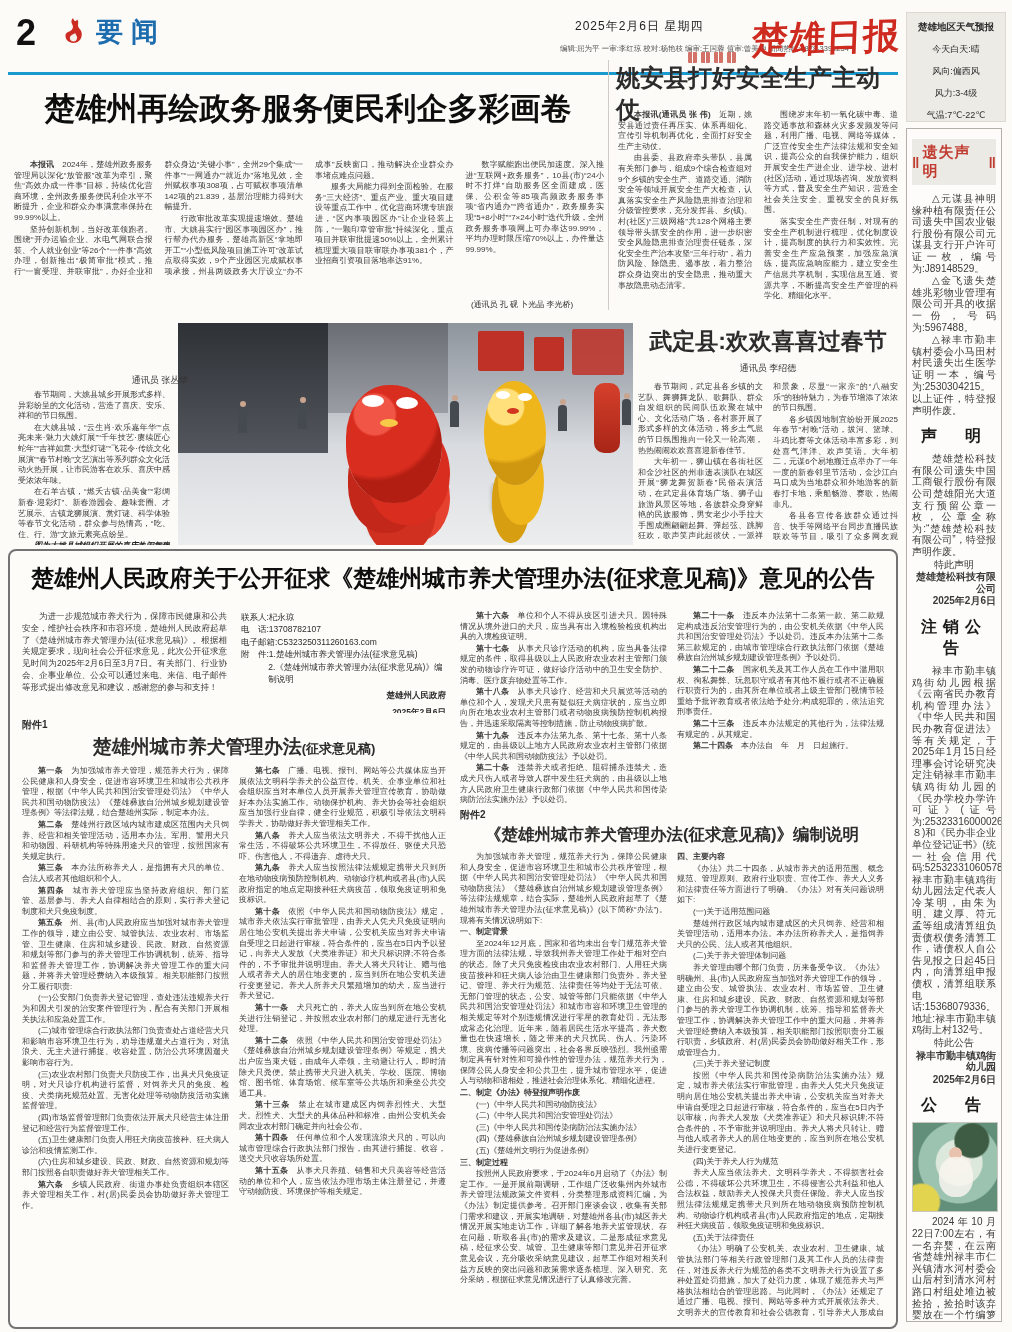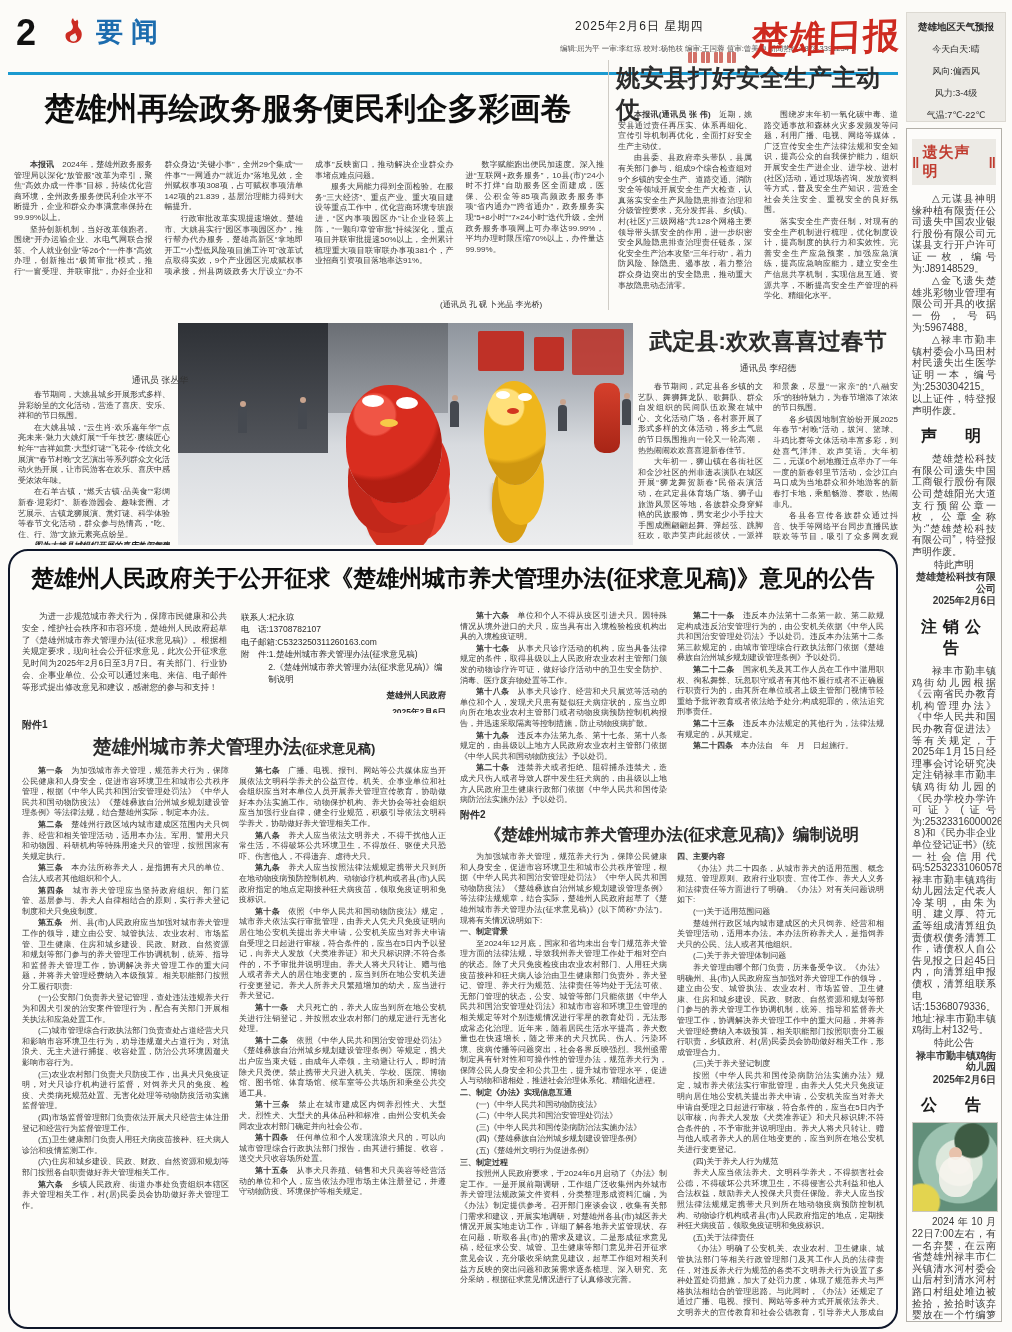--- a/index.html
+++ b/index.html
@@ -21,21 +21,21 @@
   
   .smalltext{font-size:8px;line-height:10.6px;text-align:justify;color:#3a3a3a;}
   .smalltext p,.sbody p{margin:0 0 1px;text-indent:2em;}
   p.h{font-weight:bold;text-indent:0;}
   p.noindent{text-indent:0;}
   p.cap{font-family:"Liberation Serif","DejaVu Serif",serif;font-weight:bold;font-style:italic;color:#222;}
   .colrule{position:absolute;width:1px;background:#cfccc6;}
   
   #a1-head{position:absolute;left:14px;top:88px;width:588px;text-align:center;font-size:31px;font-weight:900;color:#0d0d0d;letter-spacing:0px;}
   #a1-body{position:absolute;left:14px;top:160px;width:590px;height:152px;column-count:4;column-gap:12px;overflow:hidden;}
-  #a1-credit{position:absolute;left:440px;top:299px;width:164px;font-size:8px;text-align:left;background:#fcfbf8;}
+  #a1-credit{position:absolute;left:440px;top:299px;width:164px;font-size:8px;text-align:center;background:#fcfbf8;}
   
   #a2-head{position:absolute;left:616px;top:62px;width:282px;text-align:left;font-size:24px;font-weight:900;}
   #a2-body{position:absolute;left:618px;top:110px;width:280px;height:200px;column-count:2;column-gap:12px;overflow:hidden;}
   
   #a3-photo{position:absolute;left:178px;top:323px;width:455px;height:222px;overflow:hidden;
        background:linear-gradient(180deg,#8f959d 0%,#aeb3ba 28%,#d8dbdf 55%,#ecedee 100%);}
   .store{position:absolute;left:0;top:0;width:150px;height:130px;background:linear-gradient(180deg,#2e3136,#53565c);}
   .store2{position:absolute;left:150px;top:0;width:120px;height:90px;background:linear-gradient(180deg,#6a6e74,#9a9ea4);}
   .banner{position:absolute;background:#bf3127;border-radius:2px;}
   .person{position:absolute;width:9px;height:26px;background:#454950;border-radius:4px 4px 0 0;}
@@ -54,21 +54,21 @@
   .red-figure{position:absolute;left:416px;top:60px;width:26px;height:70px;border-radius:10px;
        background:linear-gradient(180deg,#d6402c,#a82516);}
   #a3-head{position:absolute;left:18px;top:330px;width:548px;font-size:26px;font-weight:900;background:#fcfbf8;padding:4px 10px 6px 0;}
   #a3-byline{position:absolute;left:40px;top:374px;width:240px;text-align:center;font-size:9px;color:#333;}
   #a3-body{position:absolute;left:18px;top:390px;width:152px;height:155px;overflow:hidden;}
   
   #a4-head{position:absolute;left:638px;top:326px;width:260px;text-align:center;font-size:23px;font-weight:900;}
   #a4-byline{position:absolute;left:638px;top:362px;width:260px;text-align:center;font-size:9px;color:#333;}
   #a4-body{position:absolute;left:638px;top:382px;width:260px;height:163px;column-count:2;column-gap:10px;overflow:hidden;}
   
-  #notice-box{position:absolute;left:8px;top:549px;width:886px;height:776px;border:2px solid #0f172a;border-radius:20px;background:#fdfcf9;}
+  #notice-box{position:absolute;left:8px;top:549px;width:886px;height:776px;border:2px solid #737373;border-radius:8px;background:#fdfcf9;}
   #notice-title{margin:12px 6px 0;text-align:center;font-size:23px;font-weight:900;color:#0e0e0e;}
   #notice-grid{position:absolute;top:60px;left:12px;right:12px;bottom:8px;display:flex;gap:14px;}
   .half{width:50%;position:relative;display:flex;flex-direction:column;}
   .intro-row{display:flex;gap:14px;height:102px;overflow:hidden;}
   .intro-col{width:50%;font-size:8.5px;line-height:11.8px;}
   .contact-col{width:50%;font-size:8.5px;line-height:12.4px;}
   .contact-col p{margin:0;text-indent:0;}
   .contact-col p.att2{padding-left:3.2em;}
   .contact-col p.sig{text-align:right;font-weight:bold;margin-top:4px;}
   .att-label{font-weight:bold;font-size:10px;margin:5px 0 1px;}
@@ -252,21 +252,21 @@
               <p><b>第二十四条　</b>本办法自　年　月　日起施行。</p>
             </div>
         </div>
         <div class="att-label">附件2</div>
         <div class="att-title2">《楚雄州城市养犬管理办法(征求意见稿)》编制说明</div>
         <div class="cols2 exp-cols">
           <div class="col smalltext">
               <p>为加强城市养犬管理，规范养犬行为，保障公民健康和人身安全，促进市容环境卫生和城市公共秩序管理，根据《中华人民共和国治安管理处罚法》《中华人民共和国动物防疫法》《楚雄彝族自治州城乡规划建设管理条例》等法律法规规章，结合实际，楚雄州人民政府起草了《楚雄州城市养犬管理办法(征求意见稿)》(以下简称“办法”)。现将有关情况说明如下:</p>
               <p class="h">一、制定背景</p>
               <p>至2024年12月底，国家和省均未出台专门规范养犬管理方面的法律法规，导致我州养犬管理工作处于相对空白的状态。除了犬只免疫检疫由农业农村部门、人用狂犬病疫苗接种和狂犬病人诊治由卫生健康部门负责外，养犬登记、管理、养犬行为规范、法律责任等均处于无法可依、无部门管理的状态，公安、城管等部门只能依据《中华人民共和国治安管理处罚法》和城市市容和环境卫生管理的相关规定等对个别违规情况进行零星的教育处罚，无法形成常态化治理。近年来，随着居民生活水平提高，养犬数量也在快速增长，随之带来的犬只扰民、伤人、污染环境、疫病传播等问题突出，社会各界反映强烈。我州亟需制定具有针对性和可操作性的管理办法，规范养犬行为，保障公民人身安全和公共卫生，提升城市管理水平，促进人与动物和谐相处，推进社会治理体系化、精细化进程。</p>
-              <p class="h">二、制定《办法》实现信息互通</p>
+              <p class="h">二、制定《办法》特登报声明作废</p>
               <p>(一)《中华人民共和国动物防疫法》</p>
               <p>(二)《中华人民共和国治安管理处罚法》</p>
               <p>(三)《中华人民共和国传染病防治法实施办法》</p>
               <p>(四)《楚雄彝族自治州城乡规划建设管理条例》</p>
               <p>(五)《楚雄州文明行为促进条例》</p>
               <p class="h">三、制定过程</p>
               <p>按照州人民政府要求，于2024年6月启动了《办法》制定工作。一是开展前期调研，工作组广泛收集州内外城市养犬管理法规政策文件资料，分类整理形成资料汇编，为《办法》制定提供参考。召开部门座谈会议，收集有关部门需求和建议，开展实地调研，对楚雄州各县(市)城区养犬情况开展实地走访工作，详细了解各地养犬监管现状、存在问题，听取各县(市)的需求及建议。二是形成征求意见稿，经征求公安、城管、卫生健康等部门意见并召开征求意见会议，充分吸收采纳意见建议，起草工作组对相关利益方反映的突出问题和政策需求逐条梳理、深入研究、充分采纳，根据征求意见情况进行了认真修改完善。</p>
             </div>
           <div class="col smalltext">
               <p class="h">四、主要内容</p>

